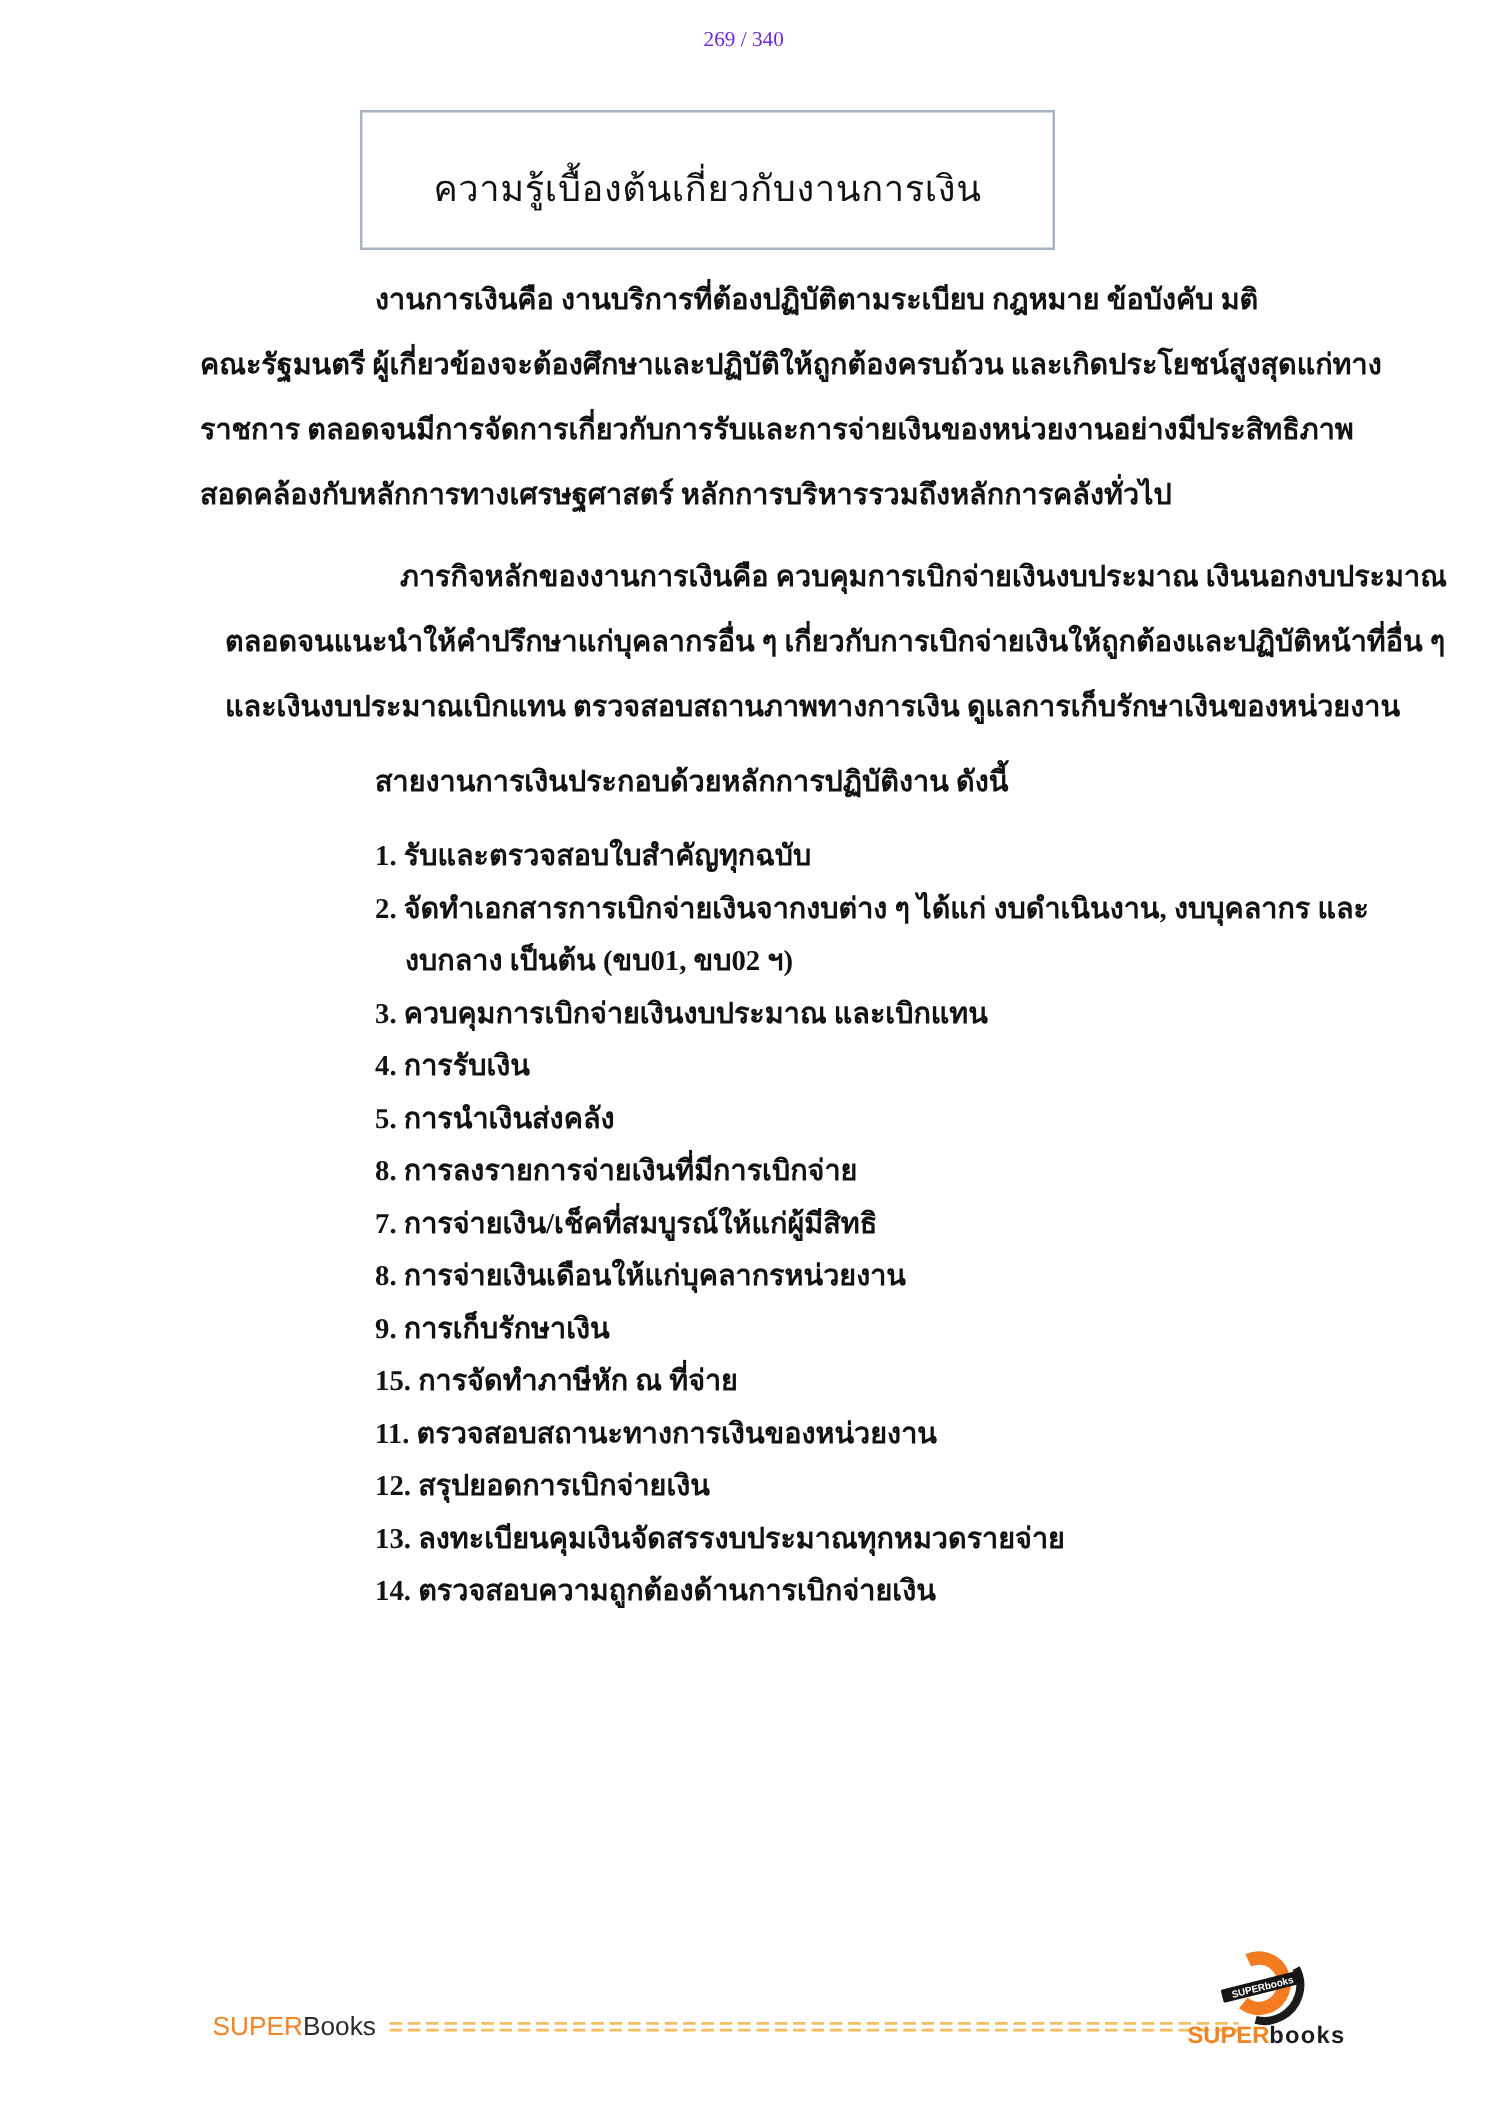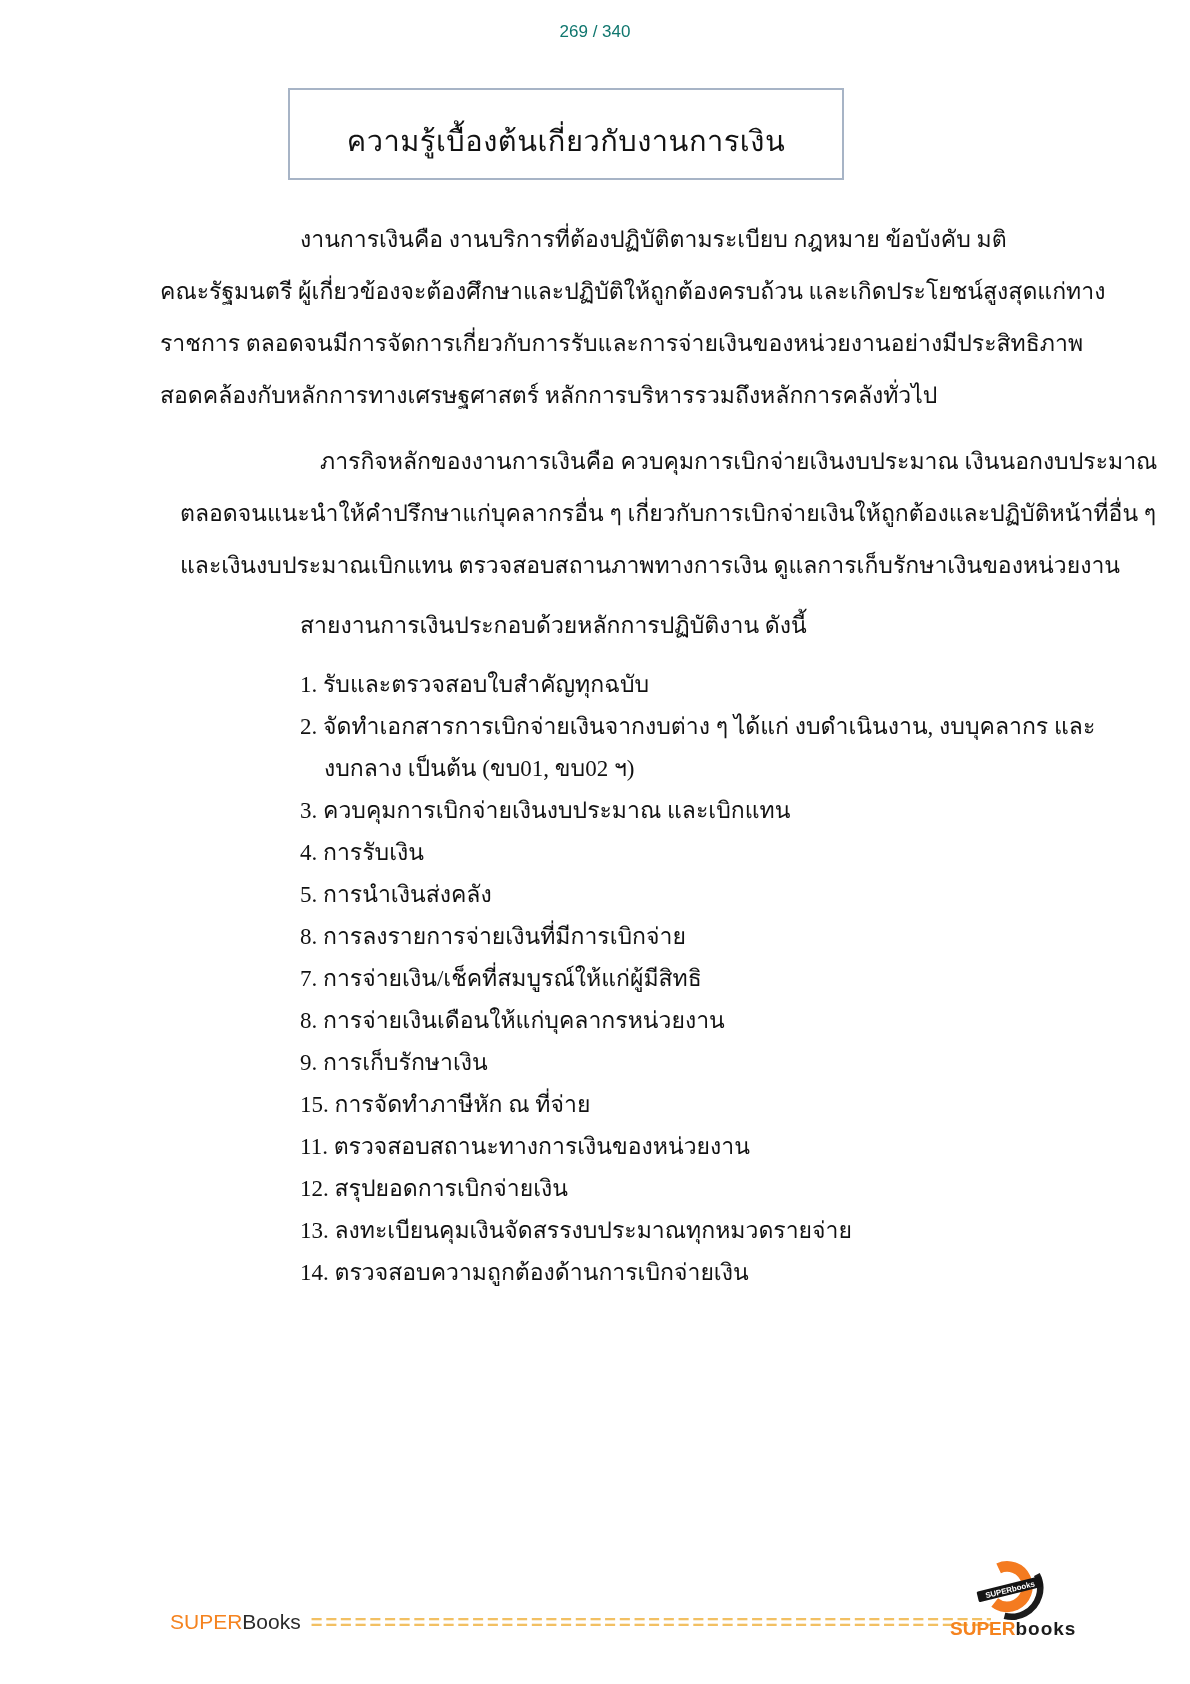--- a/index.html
+++ b/index.html
@@ -7,34 +7,35 @@
     position:relative;
     width:1190px; height:1684px;
     background:#ffffff;
     overflow:hidden;
     font-family:"Liberation Serif","DejaVu Serif",serif;
     color:#121212;
   }
   .page-number {
     position:absolute; top:22px; left:0; right:0;
     text-align:center;
-    font-family:Liberation Sans, sans-serif;
-    font-size:17px; color:#0f766e;
+    font-family:Liberation Serif, serif;
+    font-size:17px; color:#6d28d9;
   }
   .title-box {
     position:absolute; left:288px; top:88px;
-    width:556px; height:92px;
+    width:556px; height:112px;
     border:2px solid #a7b4c6;
     box-sizing:border-box;
     display:flex; align-items:center; justify-content:center;
   }
   .title-text { font-size:29px; letter-spacing:.5px; padding-top:14px; }
   .content {
     position:absolute; left:160px; top:214px; width:880px;
     font-size:23px;
+    font-weight:bold;
   }
   .body-line { line-height:52px; white-space:nowrap; }
   .indent { text-indent:140px; }
   .para2 { margin-top:14px;margin-left:20px; }
   .list-intro { margin-top:8px; line-height:52px; text-indent:140px; }
   .task-list { margin-top:12px; margin-left:140px; }
   .list-line { line-height:42px; white-space:nowrap; }
   .wrap-line { padding-left:24px; }
   .footer-brand {
     position:absolute; left:170px; top:1610px;

